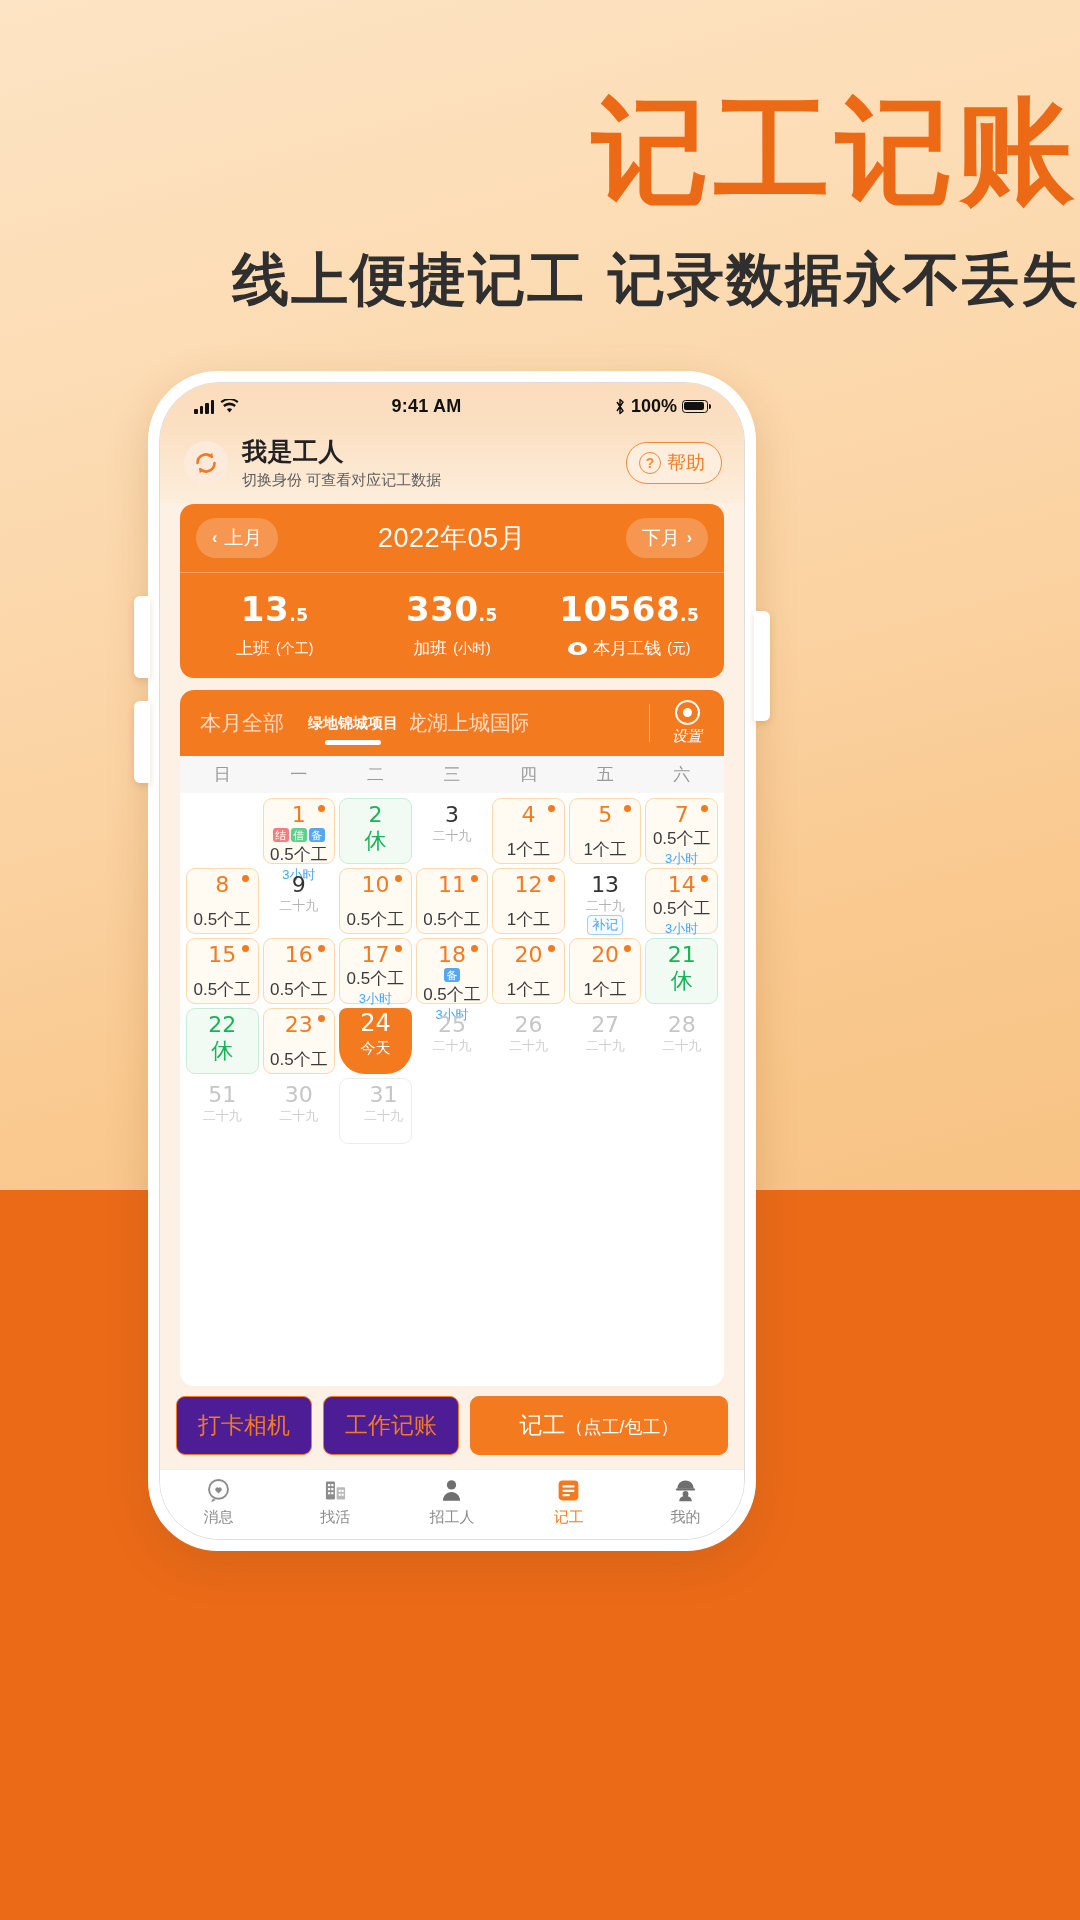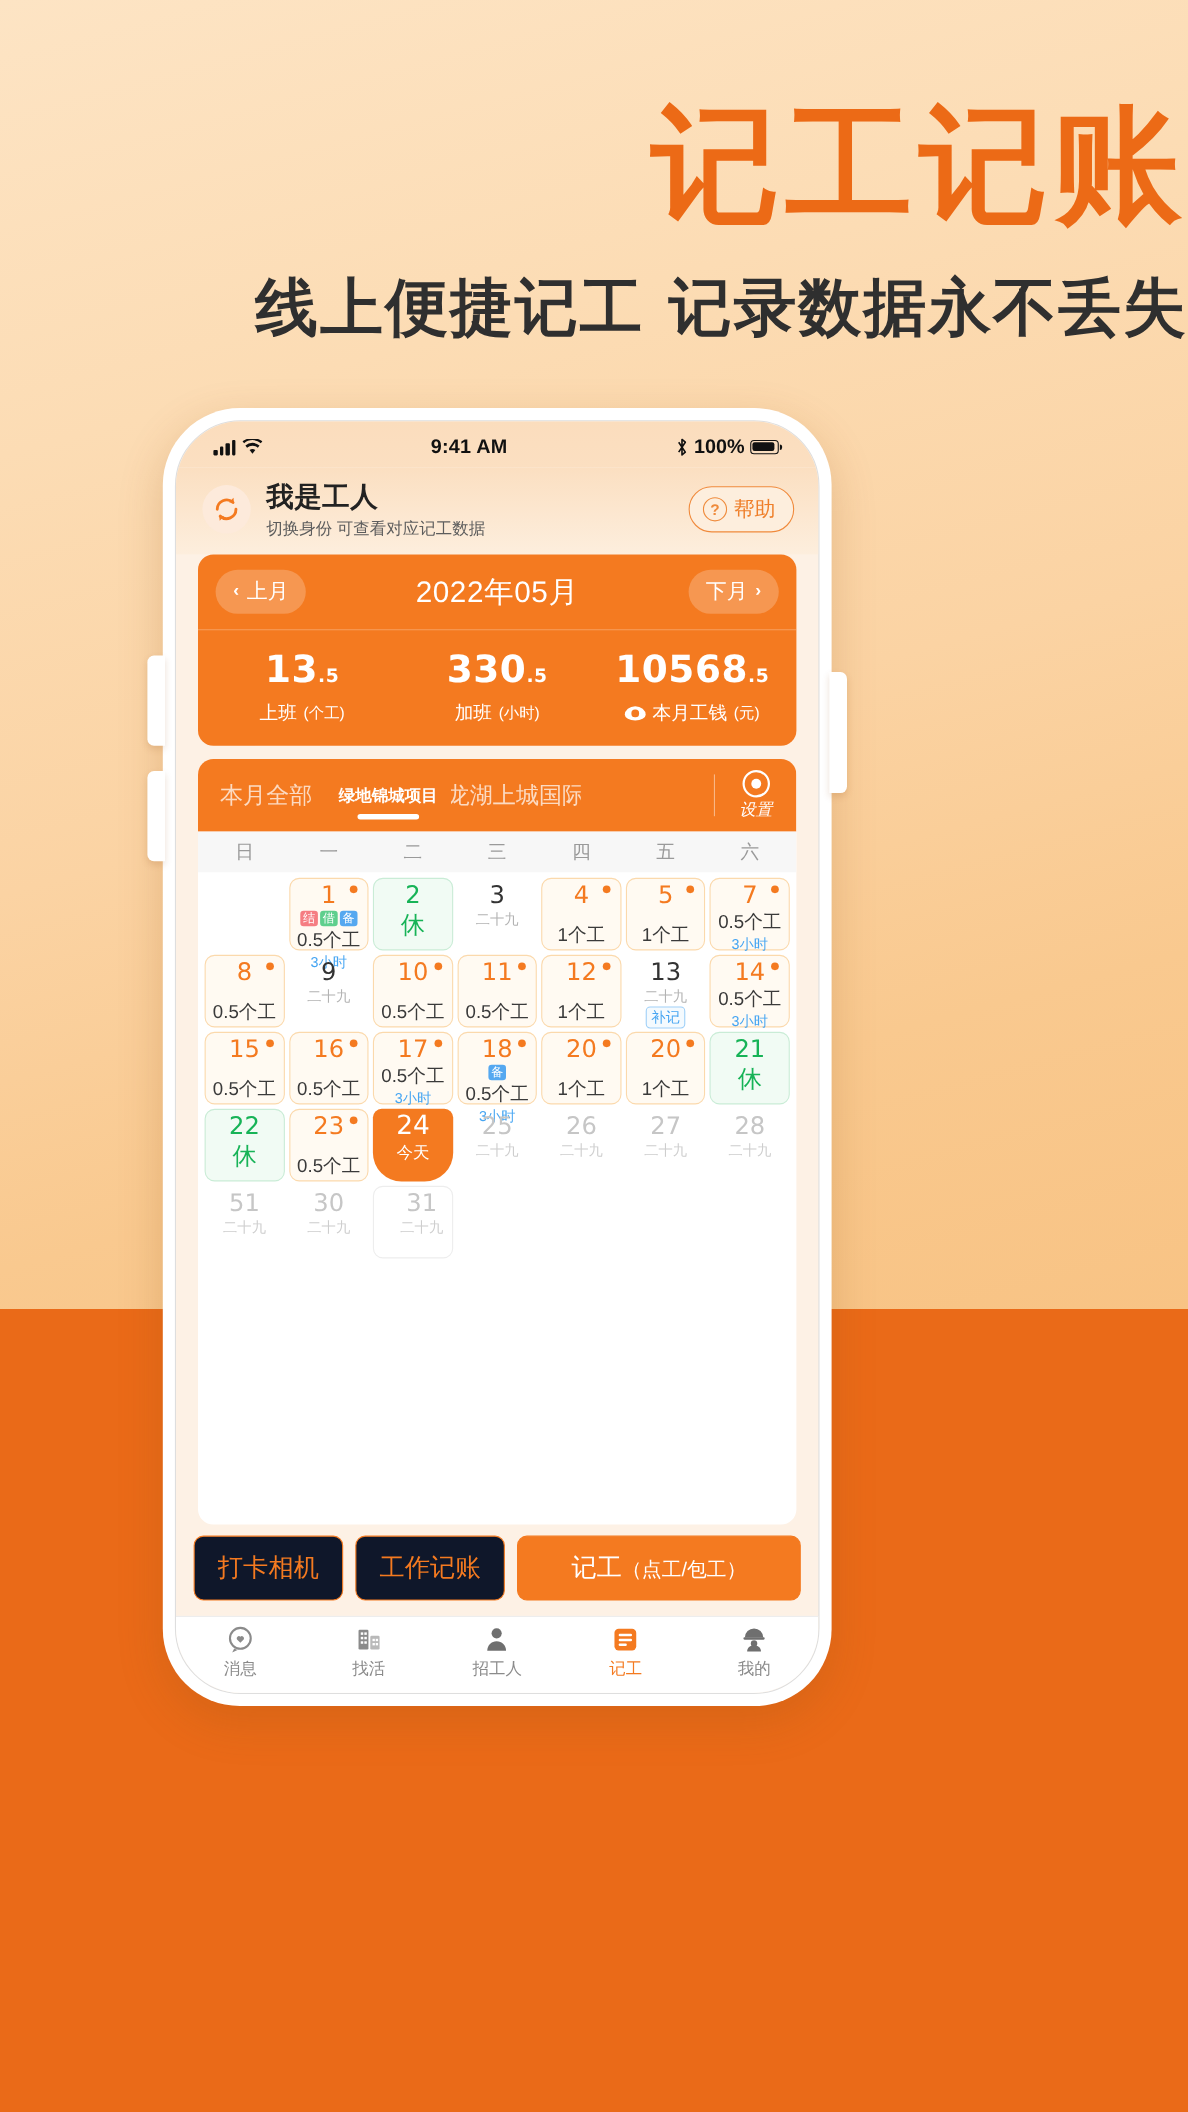--- a/index.html
+++ b/index.html
@@ -213,21 +213,21 @@
   .today {
     background: #f47a20; color:#fff; border: none;
     border-radius: 8px 8px 26px 26px; padding-top: 3px;
   }
   .today .d-num { color:#fff; font-size: 24px; font-weight:500; }
   .today .t-lab { font-size: 15px; color:#fff; margin-top: 3px; }
 
   
   .actions { display:flex; gap: 11px; padding: 10px 16px 14px; flex: 0 0 auto; }
   .act {
-    border: 1.6px solid #f47a20; color:#f47a20; background:#0f172a;
+    border: 1.6px solid #f47a20; color:#f47a20; background:#4c1d95;
     border-radius: 9px; padding: 13px 0; font-size: 23px; text-align:center;
     flex: 0 0 auto; width: 136px; font-weight:500;
   }
   .act.primary { background: #f47a20; color:#fff; border-color:#f47a20; flex:1 1 auto; width:auto; }
   .act.primary small { font-size: 18px; }
 
   
   .tabbar {
     display:flex; background:#fff; border-top: 1px solid #ededed;
     padding: 7px 0 12px; flex: 0 0 auto;

